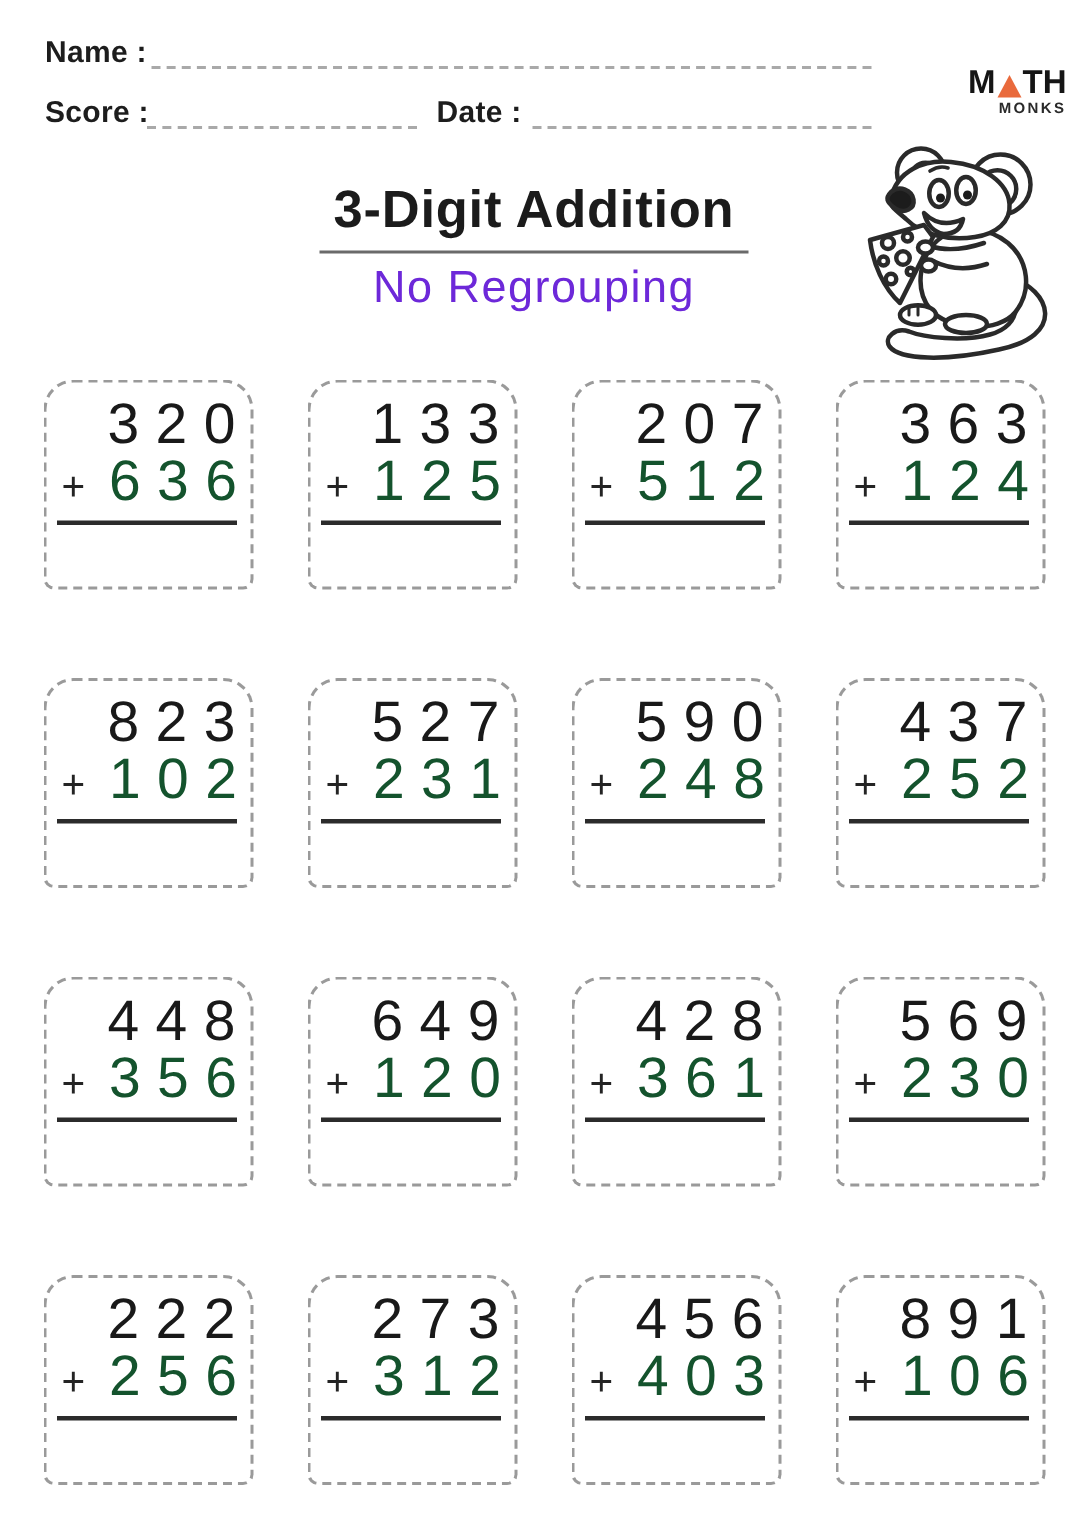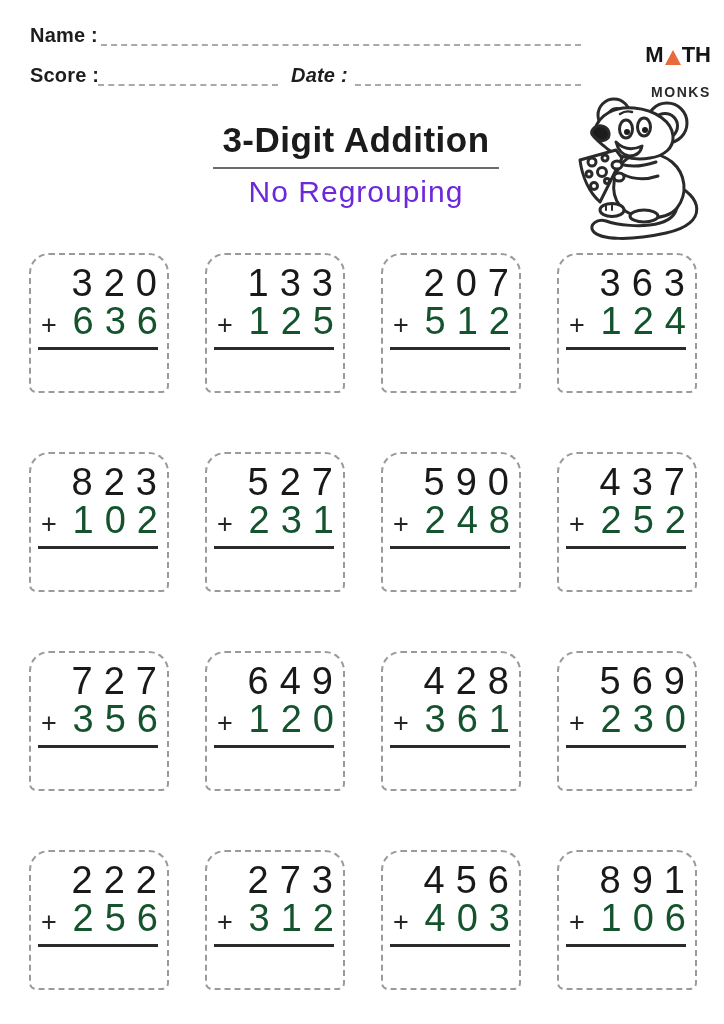--- a/index.html
+++ b/index.html
@@ -2,31 +2,31 @@
 <html><head>
 <meta charset="utf-8">
 <style>
   html, body { margin:0; padding:0; width:724px; height:1024px; background:#ffffff; overflow:hidden; }
   body { font-family:"Liberation Sans", sans-serif; color:#1c1c1c; position:relative; }
 
   
   .hdr-label { position:absolute; font-size:20px; font-weight:600; color:#1d1d1d; letter-spacing:0.2px; }
   #name-label  { left:30px;  top:24px; }
   #score-label { left:30px;  top:64px; }
-  #date-label  { left:291px; top:64px;font-style:italic; }
+  #date-label  { left:291px; top:64px; }
   .fill-line { position:absolute; height:22px; border-bottom:2px dashed #a9a9a9; }
   #name-line  { left:101px; top:22px; width:480px; }
   #score-line { left:98px;  top:62px; width:180px; }
   #date-line  { left:355px; top:62px; width:226px; }
 
   
   #logo { position:absolute; top:44px; right:13px; text-align:right; }
   .logo-main { display:flex; align-items:flex-end; justify-content:flex-end; font-size:22px; font-weight:700; color:#151515; line-height:22px; }
   .logo-tri { width:0; height:0; border-left:8px solid transparent; border-right:8px solid transparent; border-bottom:15px solid #e96a3c; margin:0 1px 1px 1px; }
-  .logo-sub { font-size:14px; font-weight:700; letter-spacing:1.6px; color:#2a2a2a; margin-top:18px; }
+  .logo-sub { font-size:10px; font-weight:700; letter-spacing:1.6px; color:#2a2a2a; margin-top:1px; }
 
   
   #title-block { position:absolute; left:0; top:120px; width:712px; text-align:center; }
   #title-main { font-size:35px; font-weight:600; color:#1b1b1b; letter-spacing:0.5px; line-height:40px; }
   #title-divider { width:286px; height:2px; background:#6a6a6a; margin:7px auto 6px auto; }
   #title-sub { font-size:30px; font-weight:400; color:#6d28d9; letter-spacing:1px; line-height:34px; }
 
   
   #mouse { position:absolute; left:558px; top:84px; }
 
@@ -186,21 +186,21 @@
     <div class="n1">437</div>
     <div class="row2">
         <span class="plus">+</span>
         <span class="n2">252</span>
       </div>
     <div class="ansline"></div>
     <div class="answer-space"></div>
   </div>
 
   <div class="box">
-    <div class="n1">727</div>
+    <div class="n1">448</div>
     <div class="row2">
         <span class="plus">+</span>
         <span class="n2">356</span>
       </div>
     <div class="ansline"></div>
     <div class="answer-space"></div>
   </div>
 
   <div class="box">
     <div class="n1">649</div>

